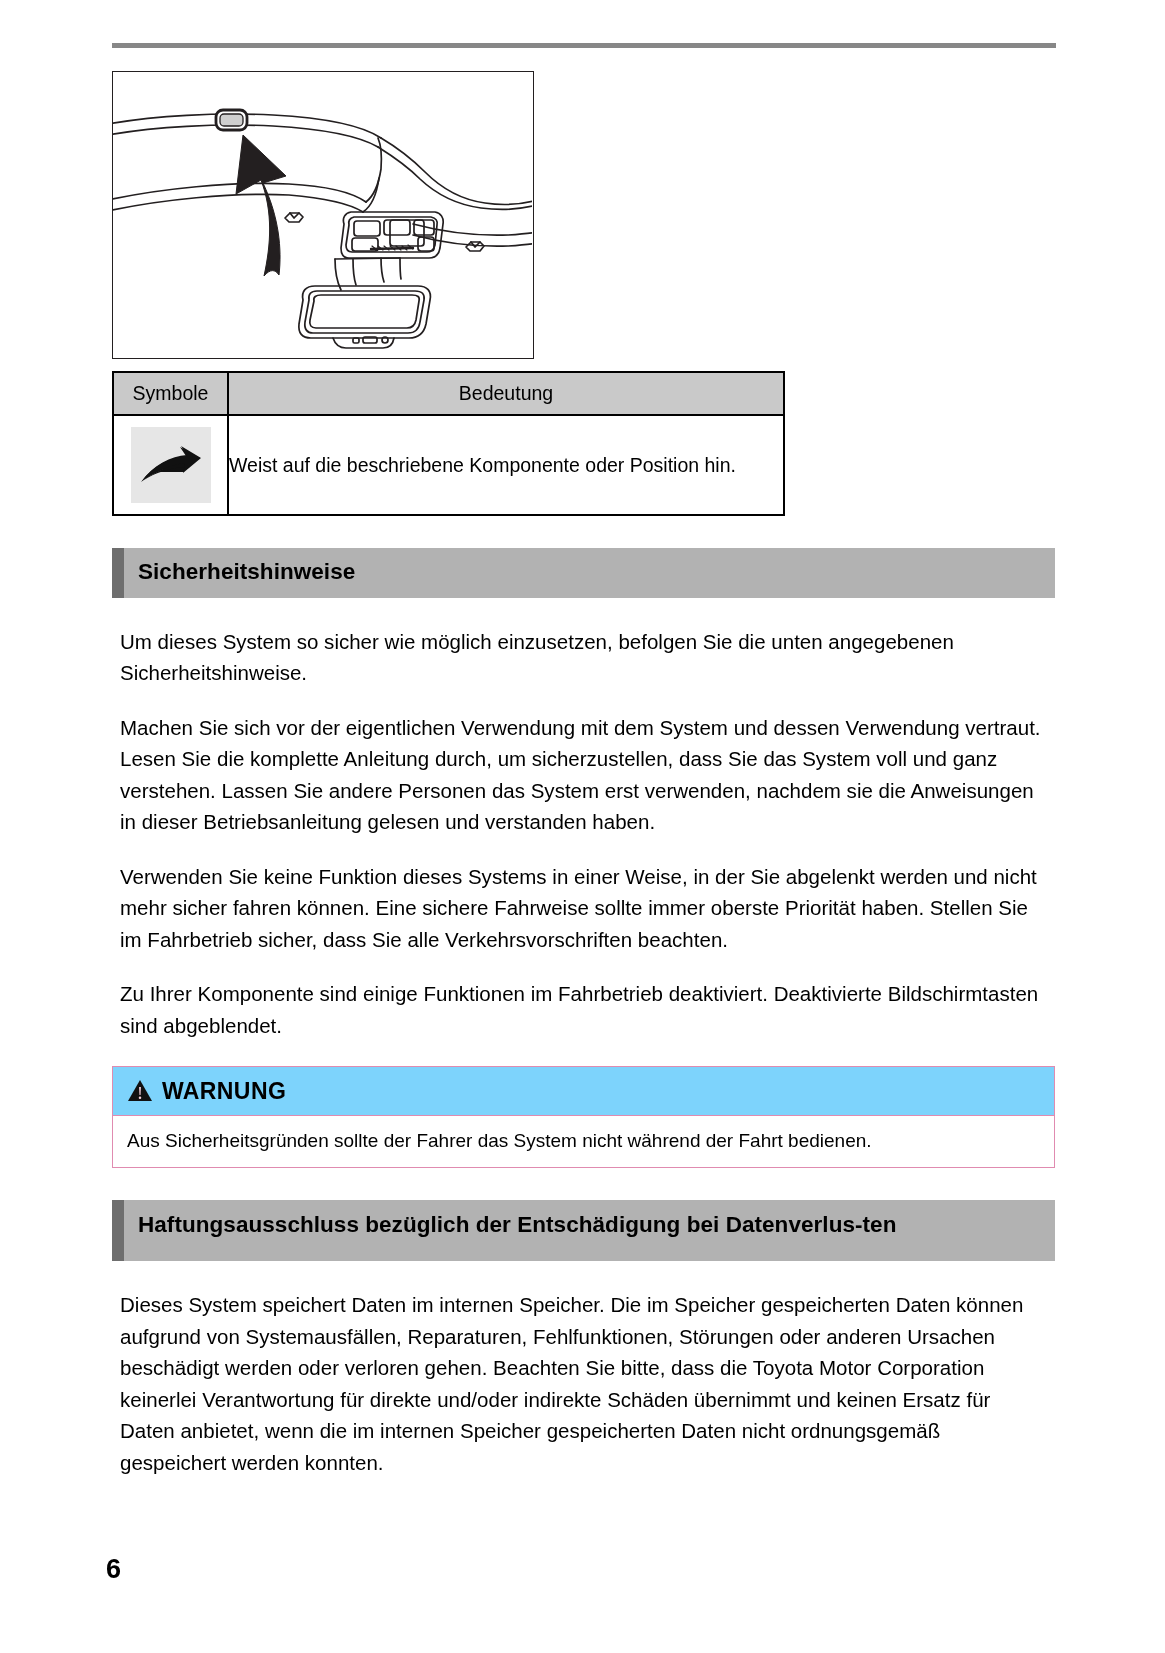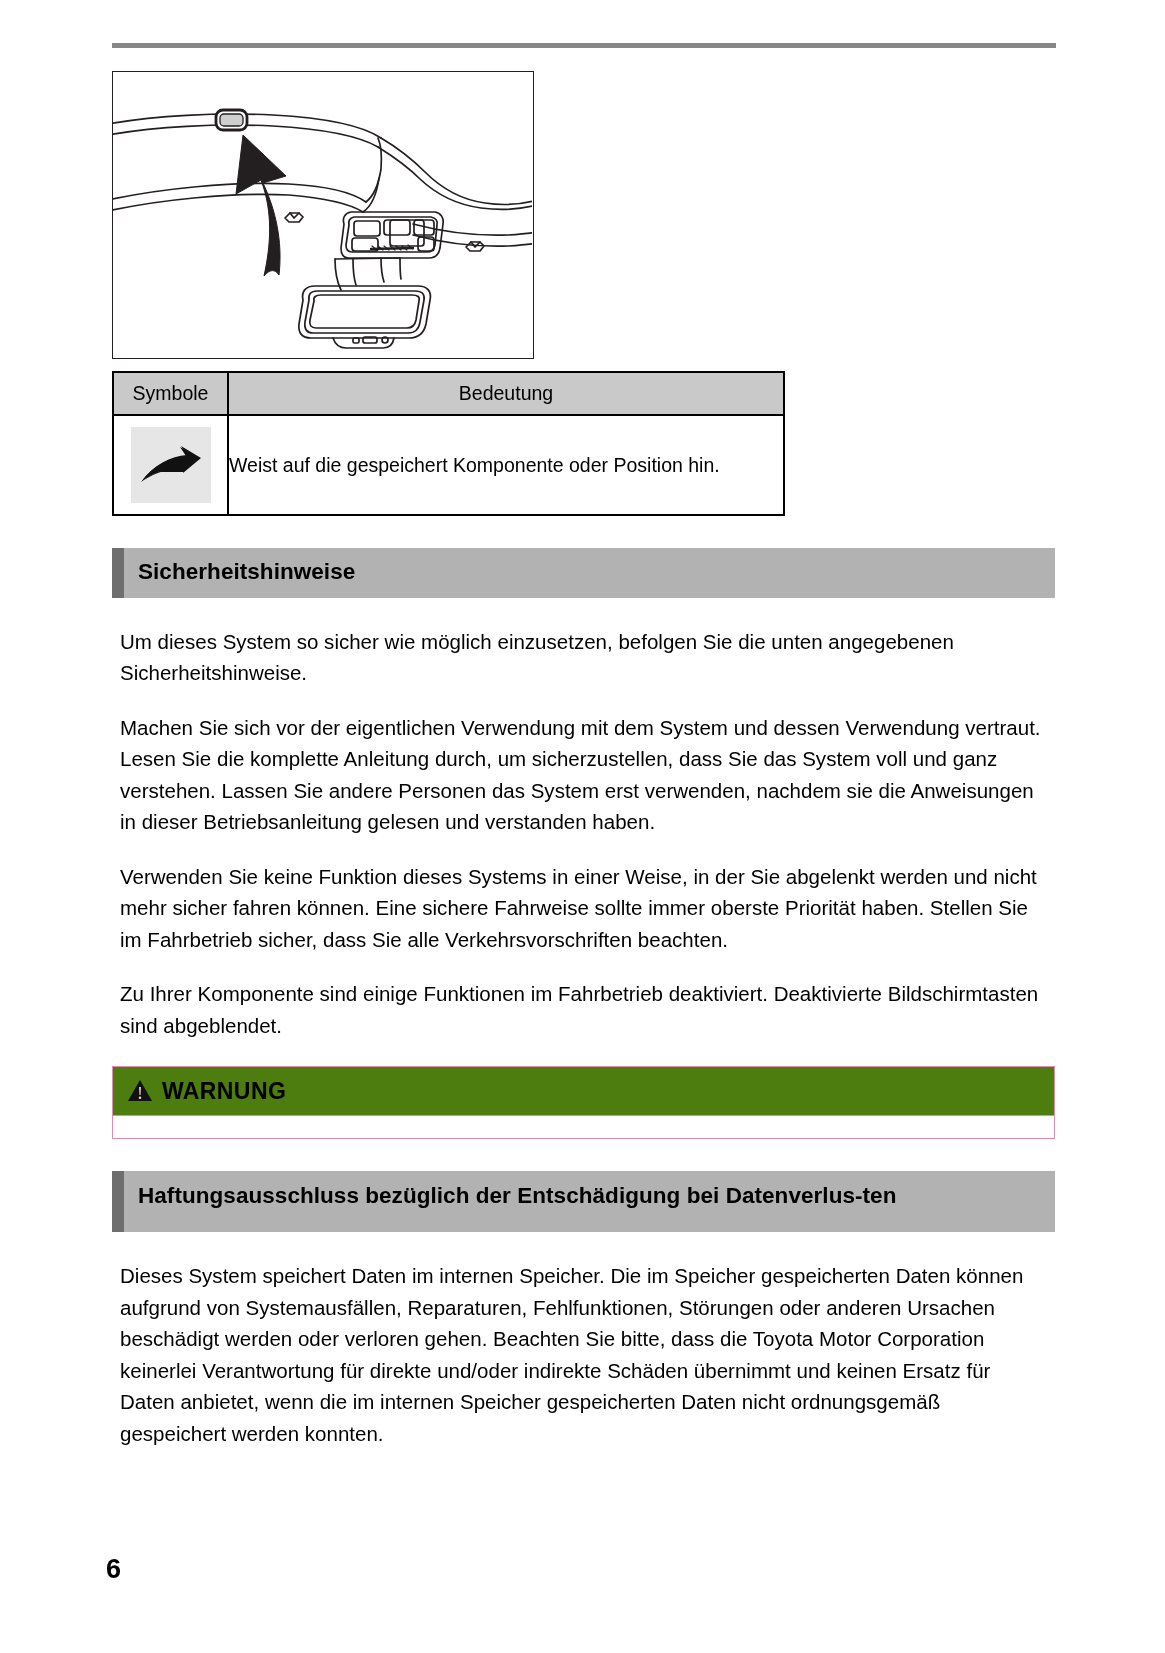--- a/index.html
+++ b/index.html
@@ -130,21 +130,21 @@
   }
   p.body.first { padding-top: 20px; }
 
   
   .warnbox {
     margin-top: 25px;
     border: 1.5px solid #e08bb0;
     box-sizing: border-box;
   }
   .warn-head {
-    background: #4d7c0f;
+    background: #7dd3fc;
     border-bottom: 1.5px solid #e08bb0;
     display: flex;
     align-items: center;
     height: 48px;
     padding-left: 14px;
   }
   .warn-tri { margin-right: 9px; display: block; }
   .warn-title {
     font-size: 23px;
     font-weight: bold;
@@ -263,21 +263,21 @@
             <svg width="62" height="40" viewBox="0 0 62 40" xmlns="http://www.w3.org/2000/svg">
               <path d="M 2 36 C 12 22 28 13 46 11 L 40 2 L 60 13 L 42 27 L 44 18
                        C 29 20 14 26 2 36 Z
                        M 18 27 C 26 22 35 19 45 18 L 44 27 Z" fill="#111111"></path>
               <path d="M 1 37 C 13 20 31 11 47 10 L 41 1 L 61 13 L 43 28 L 45 19
                        C 30 21 14 27 1 37 Z" fill="#111111"></path>
               <path d="M 4 35 C 16 27 31 23 45 22 L 44 18 C 28 21 14 27 4 35 Z" fill="#111111"></path>
             </svg>
           </div>
         </td>
-        <td class="td-meaning">Weist auf die gespeichert Komponente oder Position hin.</td>
+        <td class="td-meaning">Weist auf die beschriebene Komponente oder Position hin.</td>
       </tr>
     </tbody>
   </table>
 
   <div class="sect">
     <div class="sect-accent"></div>
     <div class="sect-label">Sicherheitshinweise</div>
   </div>
 
   <p class="body first">Um dieses System so sicher wie möglich einzusetzen, befolgen Sie die unten angegebenen Sicherheitshinweise.</p>
@@ -288,20 +288,21 @@
   <div class="warnbox">
     <div class="warn-head">
       <svg class="warn-tri" width="26" height="24" viewBox="0 0 26 24" xmlns="http://www.w3.org/2000/svg">
         <path d="M 13 1 L 25 22 L 1 22 Z" fill="#111111"></path>
         <path d="M 12.1 8 L 13.9 8 L 13.5 16 L 12.5 16 Z" fill="#f8d4e0"></path>
         <circle cx="13" cy="18.7" r="1.25" fill="#f8d4e0"></circle>
       </svg>
       <span class="warn-title">WARNUNG</span>
     </div>
     <div class="warn-body">
+      <div class="warn-line">Aus Sicherheitsgründen sollte der Fahrer das System nicht während der Fahrt bedienen.</div>
     </div>
   </div>
 
   <div class="sect sect-tall">
     <div class="sect-accent"></div>
     <div class="sect-label">Haftungsausschluss bezüglich der Entschädigung bei Datenverlus-ten</div>
   </div>
 
   <p class="body first">Dieses System speichert Daten im internen Speicher. Die im Speicher gespeicherten Daten können aufgrund von Systemausfällen, Reparaturen, Fehlfunktionen, Störungen oder anderen Ursachen beschädigt werden oder verloren gehen. Beachten Sie bitte, dass die Toyota Motor Corporation keinerlei Verantwortung für direkte und/oder indirekte Schäden übernimmt und keinen Ersatz für Daten anbietet, wenn die im internen Speicher gespeicherten Daten nicht ordnungsgemäß gespeichert werden konnten.</p>
 

